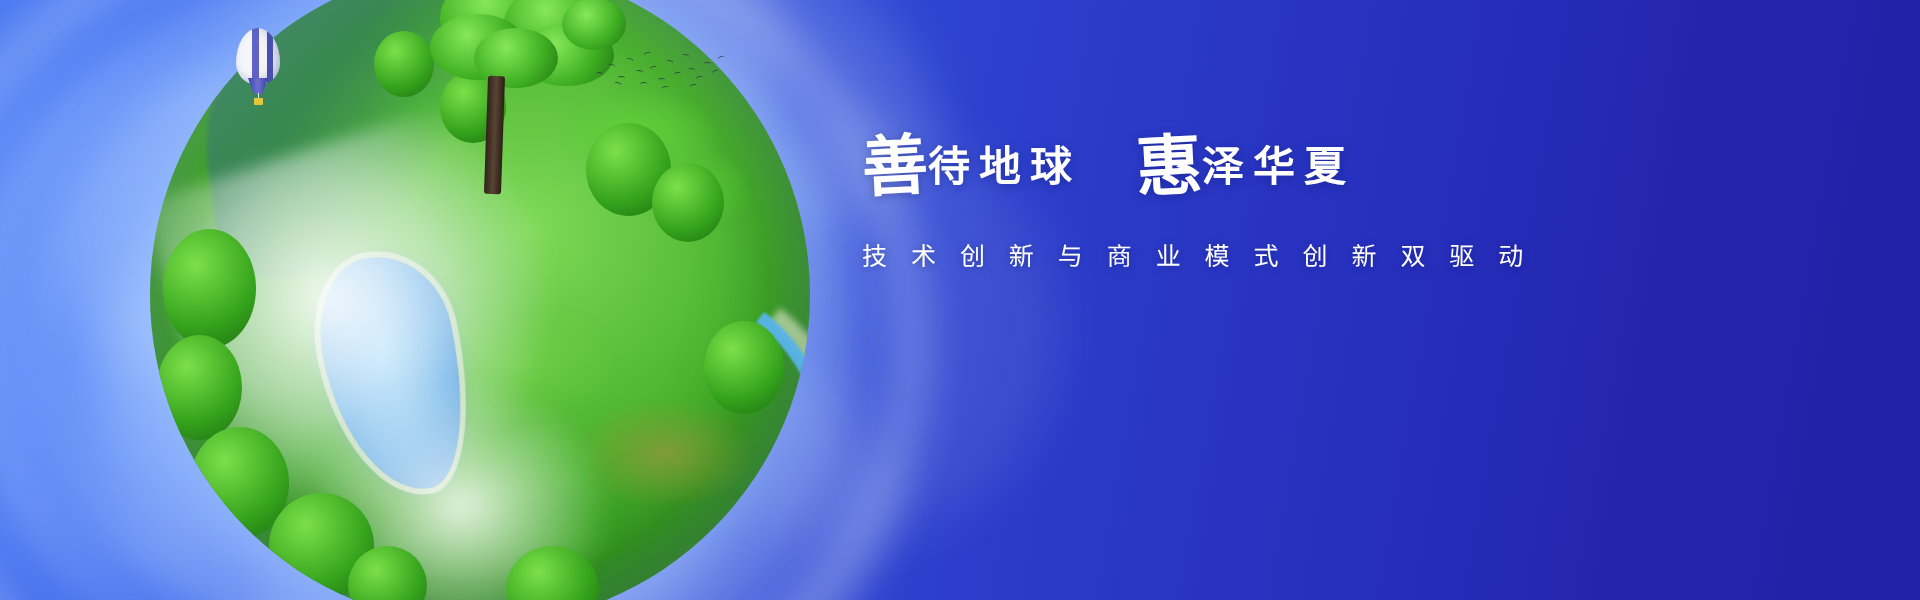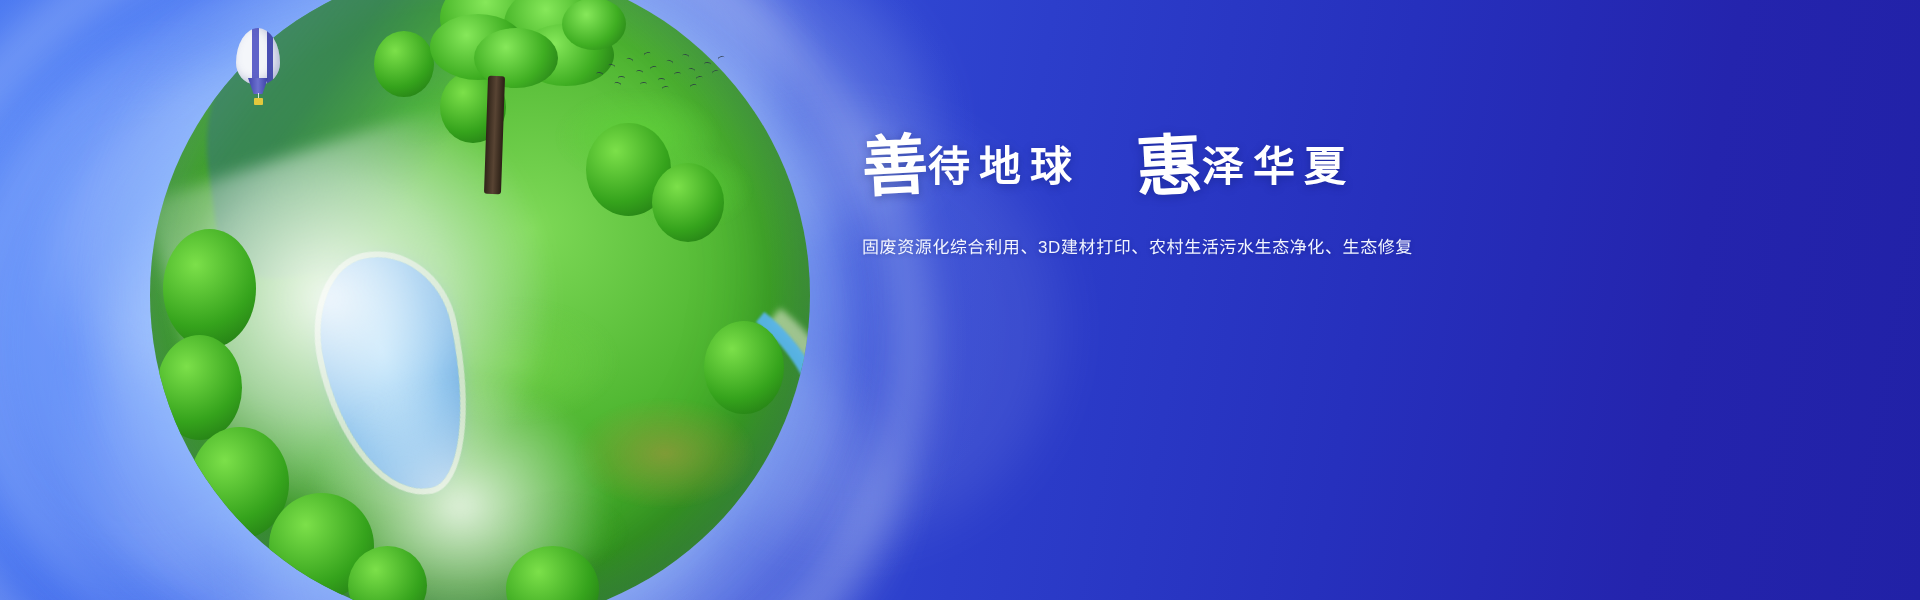--- a/index.html
+++ b/index.html
@@ -276,18 +276,18 @@
     <div class="headline">
       <span class="hl-group">
         <span class="hl-big">善</span><span class="hl-small">待地球</span>
       </span>
       <span class="hl-gap"></span>
       <span class="hl-group">
         <span class="hl-big">惠</span><span class="hl-small">泽华夏</span>
       </span>
     </div>
 
-
-    <div class="desc">固废资源化综合利用、3D建材打印、农村生活污水生态净化、生态修复</div>
+    <div class="subtitle">技 术 创 新 与 商 业 模 式 创 新 双 驱 动</div>
+
 
 
   </div>
 </div>
 
 </body></html>

